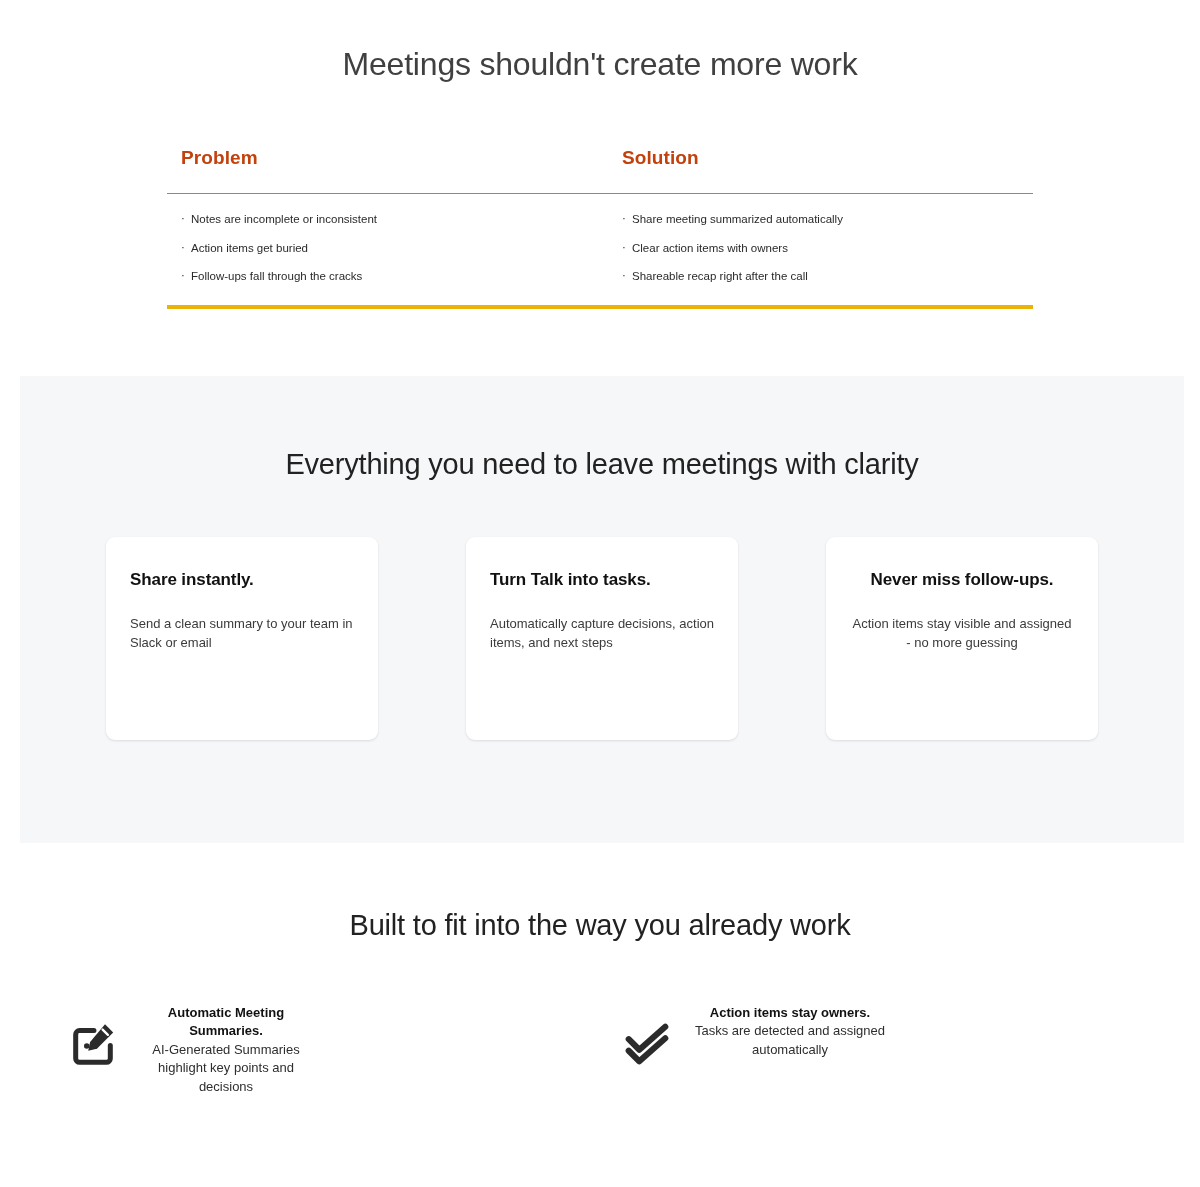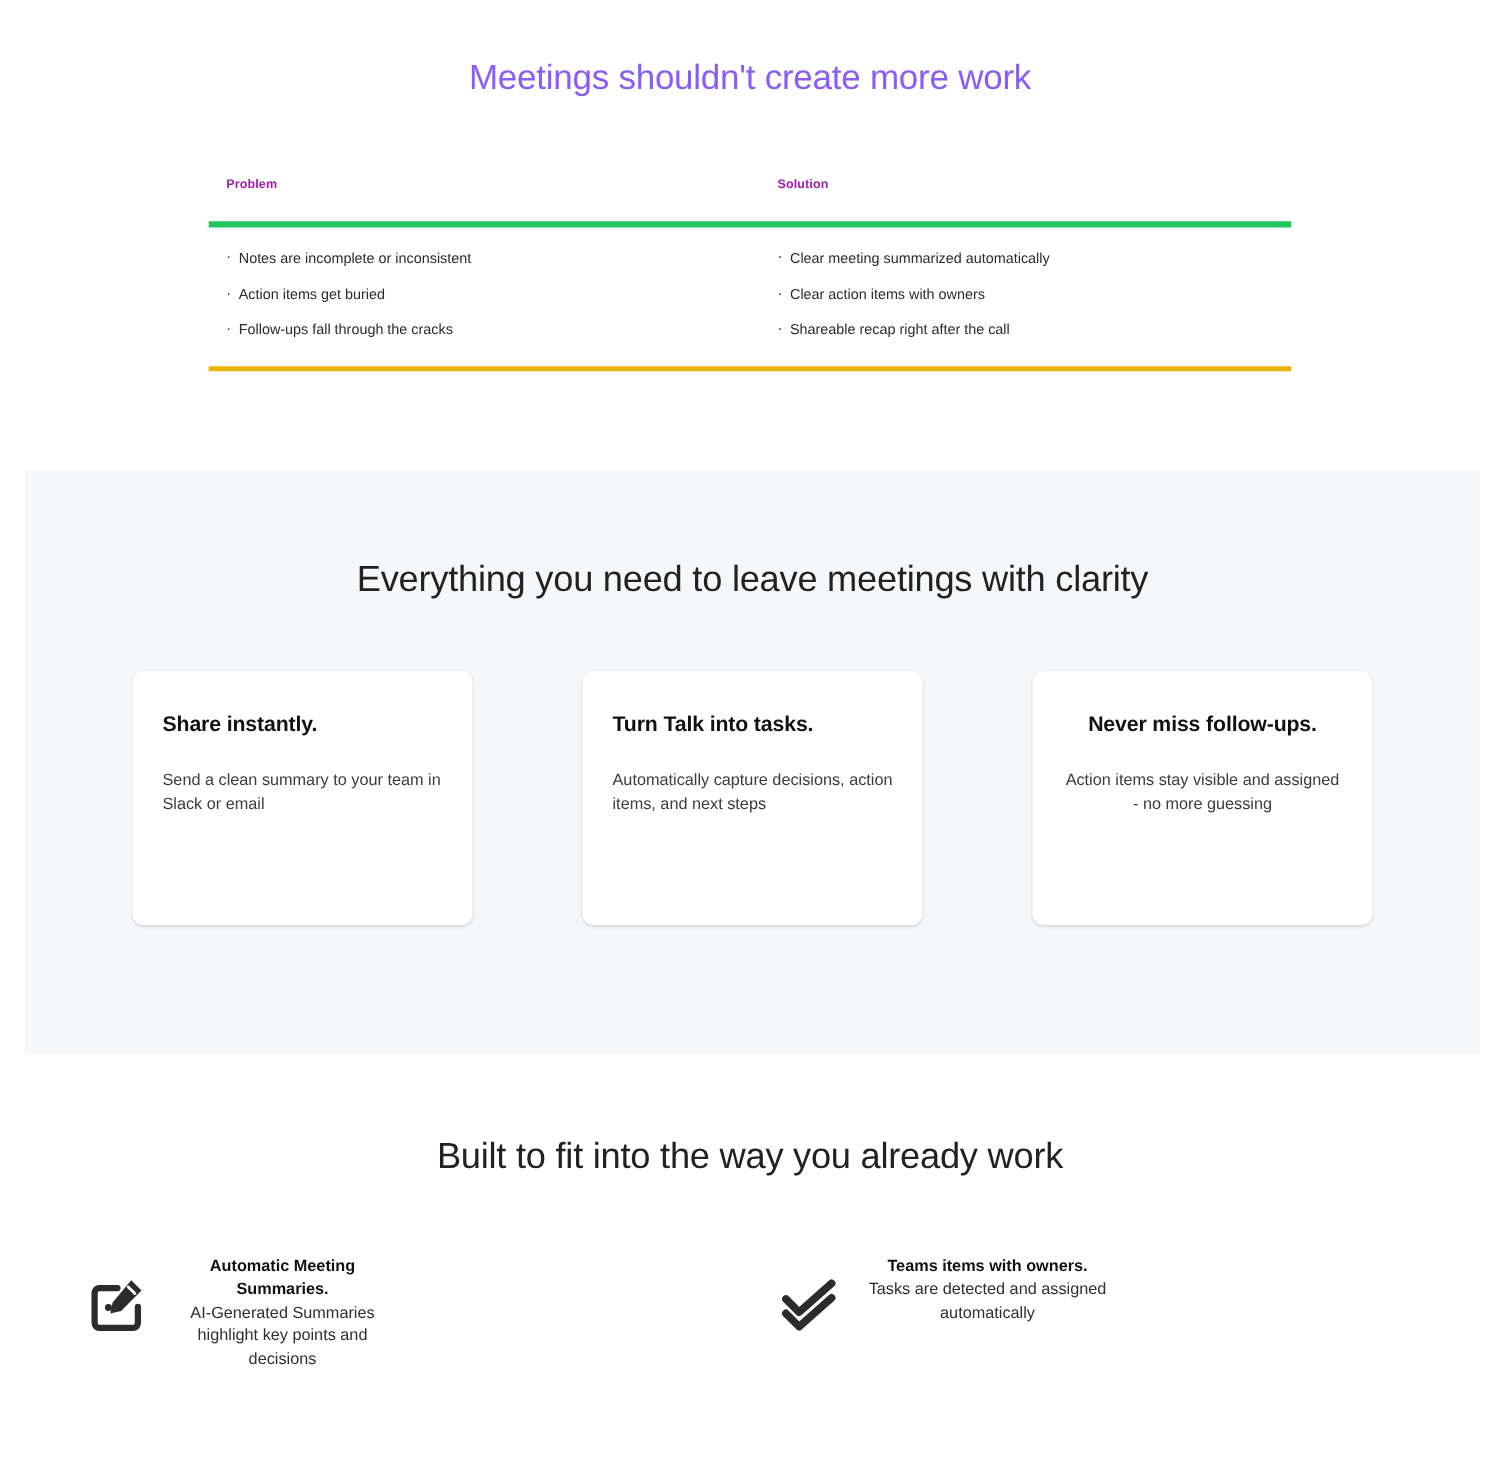--- a/index.html
+++ b/index.html
@@ -15,46 +15,46 @@
   }
 
   
   .section-problem {
     padding-top: 44px;
     background: #ffffff;
     height: 358px;
   }
 
   .h-main {
-    font-size: 28px;
+    font-size: 32px;
     font-weight: 400;
     letter-spacing: -0.2px;
     text-align: center;
-    color: #8b5cf6;
+    color: #404040;
     line-height: 1.25;
   }
 
   .compare-wrap {
     width: 866px;
     margin: 63px auto 0 auto;
   }
 
   .compare-table {
     width: 100%;
     border-collapse: collapse;
     table-layout: fixed;
   }
 
   .compare-table th {
     text-align: left;
-    font-size: 10px;
+    font-size: 19px;
     font-weight: 700;
-    color: #a21caf;
+    color: #c2410c;
     padding: 0 0 24px 14px;
-    border-bottom: 5px solid #22c55e;
+    border-bottom: 1px solid #22c55e;
     letter-spacing: 0.1px;
   }
 
   .compare-table th.col-solution,
   .compare-table td.col-solution { padding-left: 22px; }
 
   .compare-table td {
     padding: 20px 0 22px 14px;
     border-bottom: 4px solid #eab308;
     vertical-align: top;
@@ -217,21 +217,21 @@
         <tr>
           <td class="col-problem">
             <ul class="bullet-list">
               <li>Notes are incomplete or inconsistent</li>
               <li>Action items get buried</li>
               <li>Follow-ups fall through the cracks</li>
             </ul>
           </td>
           <td class="col-solution">
             <ul class="bullet-list">
-              <li>Clear meeting summarized automatically</li>
+              <li>Share meeting summarized automatically</li>
               <li>Clear action items with owners</li>
               <li>Shareable recap right after the call</li>
             </ul>
           </td>
         </tr>
       </tbody>
     </table>
   </div>
 </section>
 
@@ -282,20 +282,20 @@
     </div>
 
     <div class="integration int-2">
       <span class="ico">
         <svg width="50" height="50" viewBox="0 0 52 52" fill="none">
           <path d="M7 21 L18 32 L45 8" stroke="#2b2b2b" stroke-width="6.4" stroke-linecap="round" stroke-linejoin="round"></path>
           <path d="M7 33 L18 44 L45 20" stroke="#2b2b2b" stroke-width="6.4" stroke-linecap="round" stroke-linejoin="round"></path>
         </svg>
       </span>
       <div class="txt">
-        <span class="t-title">Teams items with owners.</span><br>
+        <span class="t-title">Action items stay owners.</span><br>
         <span>Tasks are detected and assigned automatically</span>
       </div>
     </div>
 
 
   </div>
 </section>
 
 </body></html>

